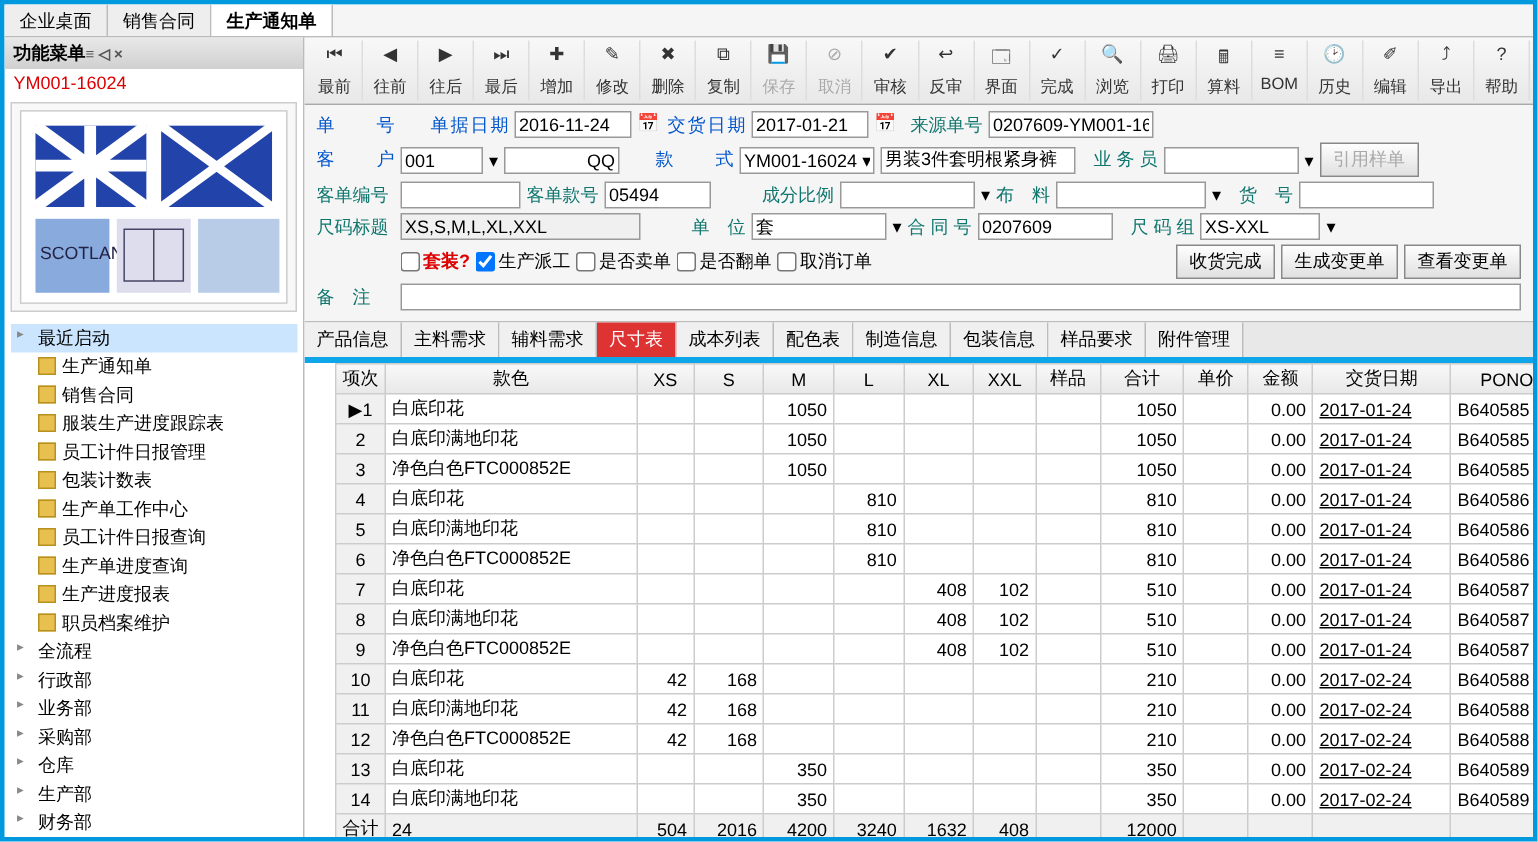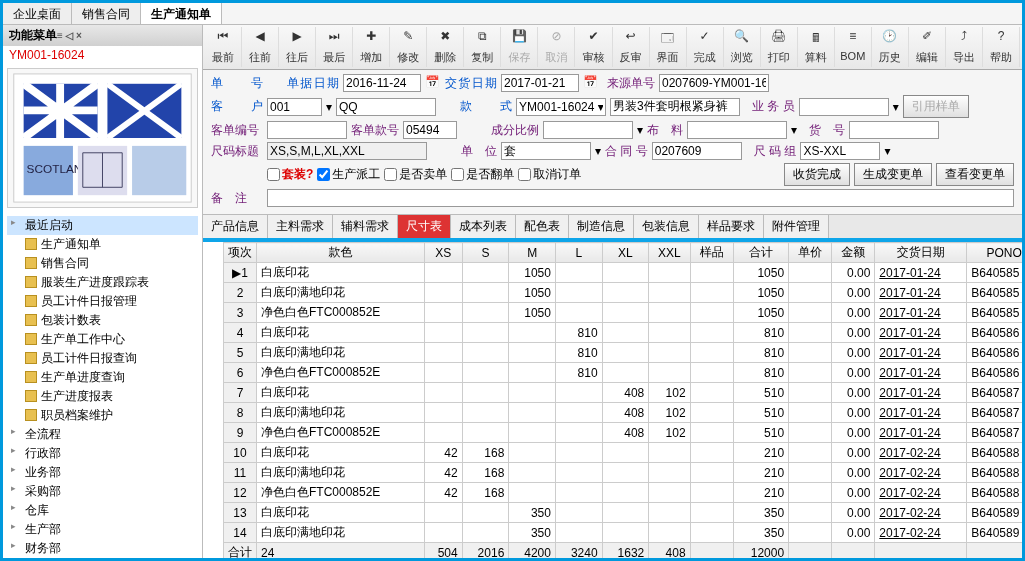--- a/index.html
+++ b/index.html
@@ -21,21 +21,21 @@
 .tree-sub .tree-item::before { content:""; width:10px; height:10px; background:#e8c050; border:1px solid #b89020; position:absolute; left:2px; top:3px; }
 .highlight { background:#cce5ff; }
 .right-pane { flex:1; display:flex; flex-direction:column; overflow:hidden; }
 .toolbar { display:flex; background:linear-gradient(#f8f8f8,#e8e8e8); border-bottom:1px solid #aaa; padding:2px; gap:0; }
 .tb-btn { width:40px; text-align:center; padding:2px 0; cursor:pointer; font-size:11px; color:#333; border-right:1px solid #ddd; }
 .tb-btn .icon { display:block; width:20px; height:20px; margin:0 auto 1px; }
 .tb-btn.disabled { color:#aaa; }
 .form-area { padding:4px 8px; background:#f5f5f5; border-bottom:1px solid #bbb; }
 .form-row { display:flex; align-items:center; gap:4px; margin-bottom:3px; }
 .lbl { color:#0055cc; width:52px; text-align:justify; text-align-last:justify; }
-.lbl-blk { color:#701a75; }
+.lbl-blk { color:#0f766e; }
 input[type=text], select { border:1px solid #999; height:18px; padding:0 2px; font-size:12px; background:#fff; }
 input.ro { background:#f0f0f0; }
 .chk { display:flex; align-items:center; gap:2px; }
 .chk.red { color:#d00; font-weight:bold; }
 .btn { background:linear-gradient(#fefefe,#e0e0e0); border:1px solid #888; padding:2px 8px; cursor:pointer; }
 .subtabs { display:flex; background:#e8e8e8; border-bottom:4px solid #0ea5e9; }
 .subtab { padding:3px 8px; border-right:1px solid #bbb; cursor:pointer; background:#f0f0f0; }
 .subtab.active { background:#d33; color:#fff; }
 .grid-wrap { flex:1; overflow:auto; background:#fff; }
 table.grid { border-collapse:collapse; width:100%;margin-left:20px; }
@@ -133,34 +133,34 @@
         <span class="lbl">交货日期</span>
         <input type="text" style="width: 78px;" value="2017-01-21">
           <span class="cal-icon">📅</span>
         <span class="lbl-blk" style="margin-left:4px">来源单号</span>
         <input type="text" style="width: 110px;" value="0207609-YM001-16(▾">
       </div>
       <div class="form-row">
         <span class="lbl">客　户</span>
         <input type="text" style="width: 55px;" value="001">
           <span>▾</span>
-        <input type="text" style="width: 100px;" value="QQ">
+        <input type="text" style="width: 77px; text-align: right;" value="QQ">
         <span class="lbl" style="margin-left:20px">款　式</span>
         <input type="text" style="width: 90px;" value="YM001-16024 ▾">
         <input type="text" style="width: 130px;" value="男装3件套明根紧身裤">
         <span class="lbl-blk" style="margin-left:8px">业 务 员</span>
         <input type="text" style="width: 90px;">
           <span>▾</span>
         <button class="btn" style="color:#aaa">引用样单</button>
       </div>
       <div class="form-row">
         <span class="lbl-blk" style="width:52px">客单编号</span>
         <input type="text" style="width: 80px;">
         <span class="lbl-blk">客单款号</span>
-        <input type="text" style="width: 54px;" value="05494">
+        <input type="text" style="width: 71px;" value="05494">
         <span class="lbl-blk" style="margin-left:30px">成分比例</span>
         <input type="text" style="width: 90px;">
           <span>▾</span>
         <span class="lbl-blk">布　料</span>
         <input type="text" style="width: 100px;">
           <span>▾</span>
         <span class="lbl-blk" style="margin-left:8px">货　号</span>
         <input type="text" style="width: 90px;">
       </div>
       <div class="form-row">

